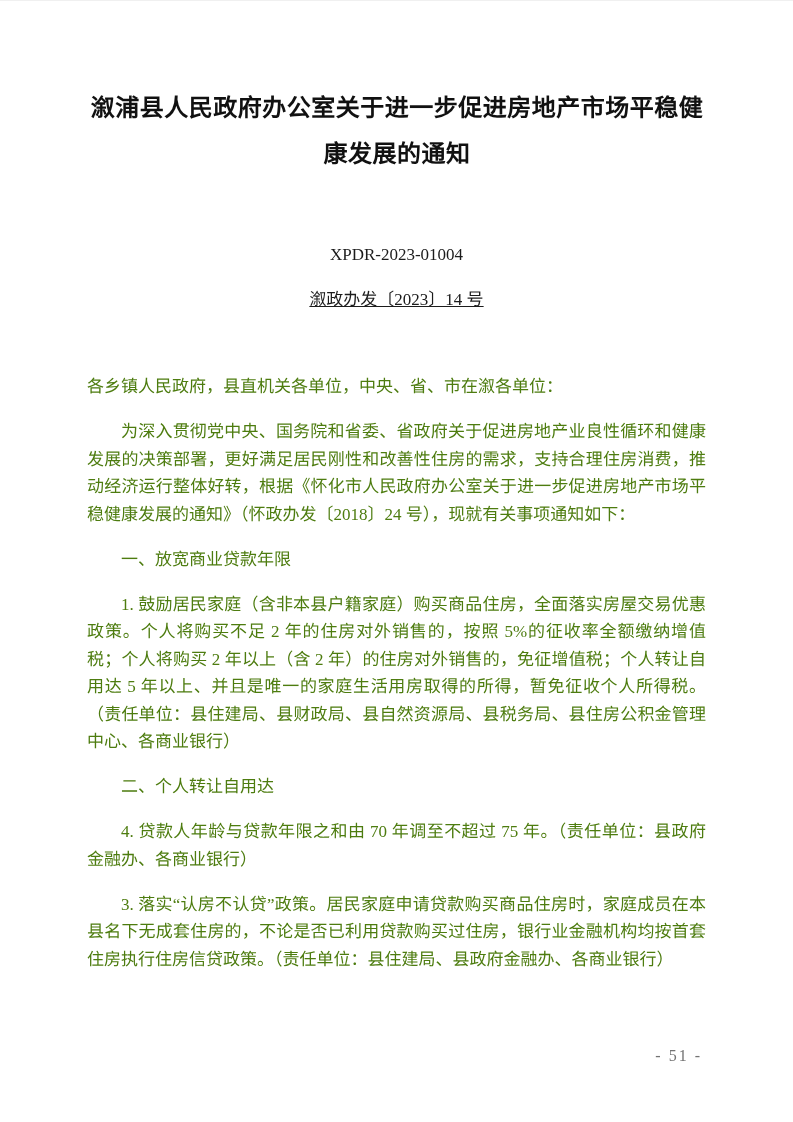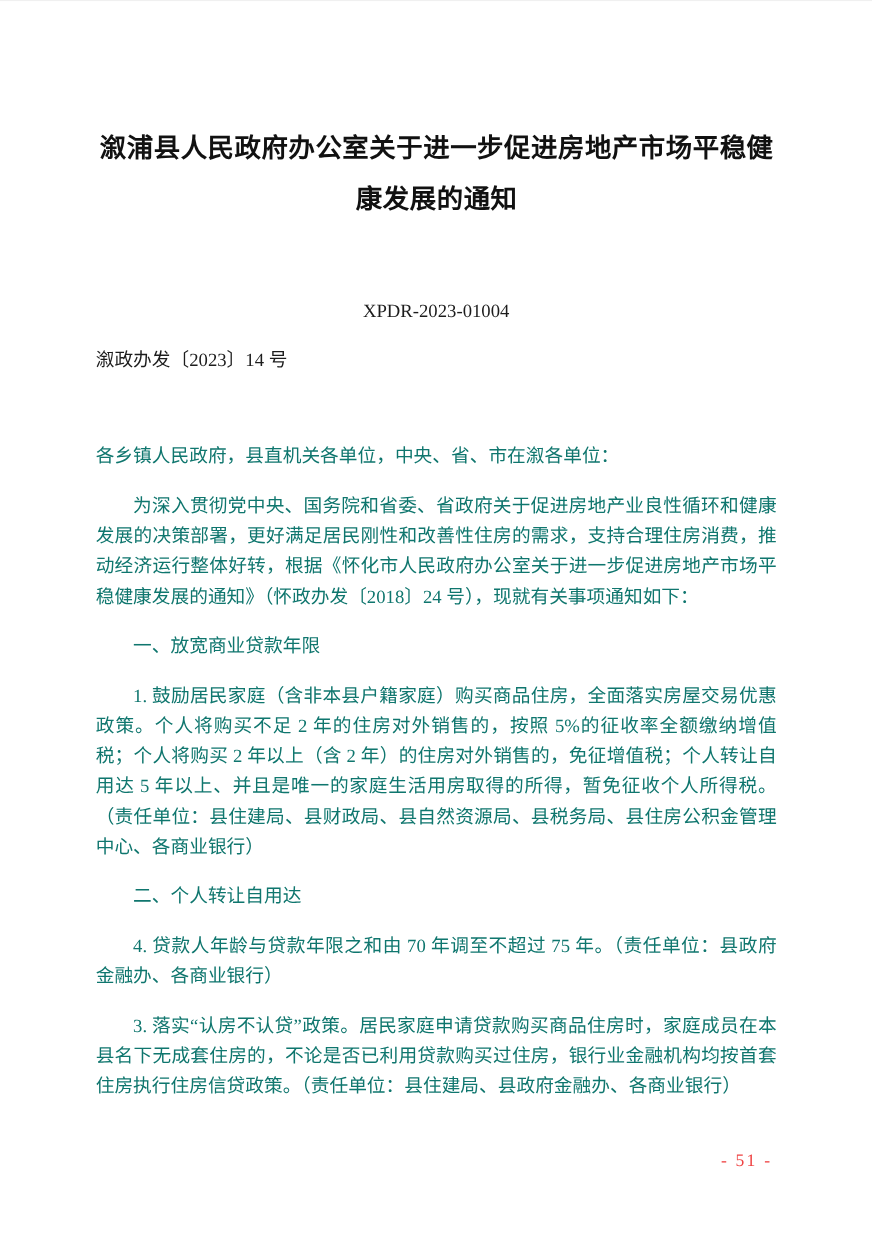--- a/index.html
+++ b/index.html
@@ -17,62 +17,64 @@
     font-family: "Liberation Serif", "DejaVu Serif", serif;
     overflow: hidden;
     box-sizing: border-box;
     border-top: 1px solid #f0f0f0;
   }
   .content {
     padding: 0 87px;
   }
   .doc-title {
     margin: 0 auto;
-    padding-top: 112px;
+    padding-top: 84px;
     width: 620px;
     font-family: "Liberation Sans", "DejaVu Sans", sans-serif;
     font-weight: bold;
     font-size: 24px;
     line-height: 46px;
     letter-spacing: 0.5px;
     text-align: center;
     color: #111111;
   }
   .doc-code {
     margin-top: 64px;
     font-size: 17px;
     line-height: 27.5px;
     text-align: center;
   }
   .doc-number {
     margin-top: 17px;
     font-size: 17px;
     line-height: 27.5px;
+    text-align: center;
+    text-decoration: underline;
   }
   .body-text {
     margin-top: 60px;
   }
   .body-text p {
     margin: 0 0 17.5px 0;
     font-size: 17px;
     line-height: 27.5px;
     text-align: justify;
-    color: #0f766e;
+    color: #4d7c0f;
   }
   .body-text p.indent {
     text-indent: 2em;
   }
   .page-number {
     position: absolute;
     right: 91px;
     bottom: 56px;
     font-size: 16px;
     line-height: 20px;
     letter-spacing: 2px;
-    color: #ef4444;
+    color: #737373;
   }
 </style>
 </head>
 <body>
 
 <div class="page">
   <div class="content">
 
     <h1 class="doc-title">溆浦县人民政府办公室关于进一步促进房地产市场平稳健康发展的通知</h1>
 

